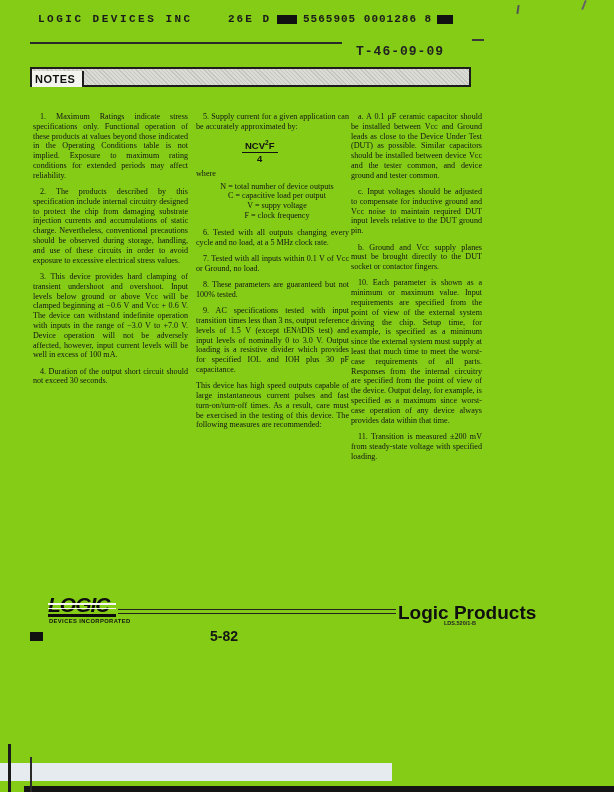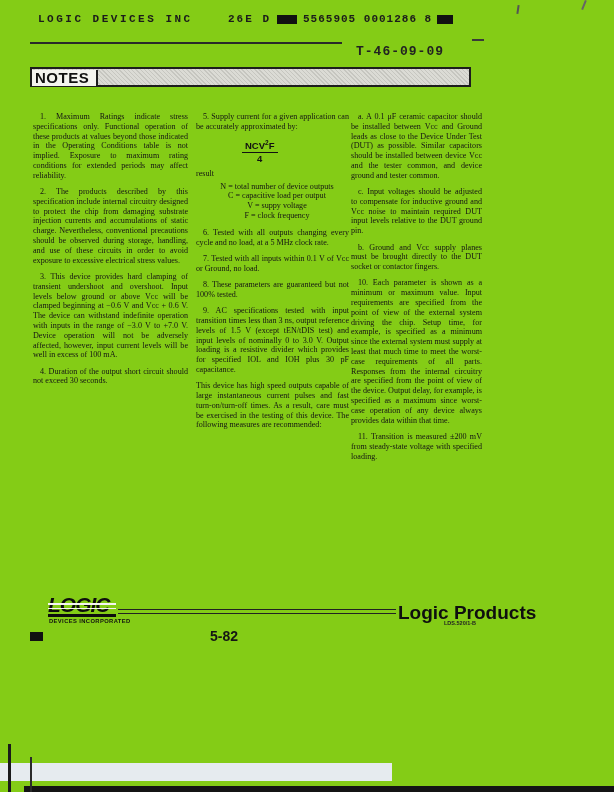--- a/index.html
+++ b/index.html
@@ -33,21 +33,21 @@
   .art-tr2 { position:absolute; left:583px; top:0px; width:2px; height:10px; background:#666; transform:rotate(22deg); }
   
   .notes-bar {
     position:absolute; left:30px; top:67px; width:437px; height:16px;
     border:2px solid #1d1d1d;
     background:repeating-linear-gradient(45deg,#c6c6c0 0px,#c6c6c0 1px,#dbdbd5 1px,#dbdbd5 3px);
   }
   .notes-label {
     display:inline-block; height:16px; line-height:16px;
     padding:0 7px 0 3px; background:#f4f4ef; border-right:2px solid #1d1d1d;
-    font-family:"Liberation Sans", sans-serif; font-weight:bold; font-size:15px; letter-spacing:0.5px; color:#111;
+    font-family:"Liberation Sans", sans-serif; font-weight:bold; font-size:11px; letter-spacing:0.5px; color:#111;
   }
   
   .col {
     position:absolute; top:94px;
     font-size:8.1px; line-height:9.8px; text-align:justify; color:#141414;margin-top:18px;
   }
   .col1 { left:33px;  width:155px; }
   .col2 { left:196px; width:153px; }
   .col3 { left:351px; width:131px; }
   .para { margin:0 0 6.5px 0; text-indent:7px; }
@@ -116,21 +116,21 @@
   </div>
 
   <div class="col col2">
     <div class="para">5. Supply current for a given application can be accurately approximated by:</div>
     <div class="formula">
       <span class="frac">
         <span class="num"><span>NCV</span><sup>2</sup><span>F</span></span>
         <span class="den">4</span>
       </span>
     </div>
-    <div class="where para no-indent">result</div>
+    <div class="where para no-indent">where</div>
     <div class="defs">
       <div>N = total number of device outputs</div>
       <div>C = capacitive load per output</div>
       <div>V = suppy voltage</div>
       <div>F = clock frequency</div>
     </div>
     <div class="para">6. Tested with all outputs changing every cycle and no load, at a 5 MHz clock rate.</div>
     <div class="para">7. Tested with all inputs within 0.1 V of Vcc or Ground, no load.</div>
     <div class="para">8. These parameters are guaranteed but not 100% tested.</div>
     <div class="para">9. AC specifications tested with input transition times less than 3 ns, output reference levels of 1.5 V (except tEN/tDIS test) and input levels of nominally 0 to 3.0 V. Output loading is a resistive divider which provides for specified IOL and IOH plus 30 pF capacitance.</div>

